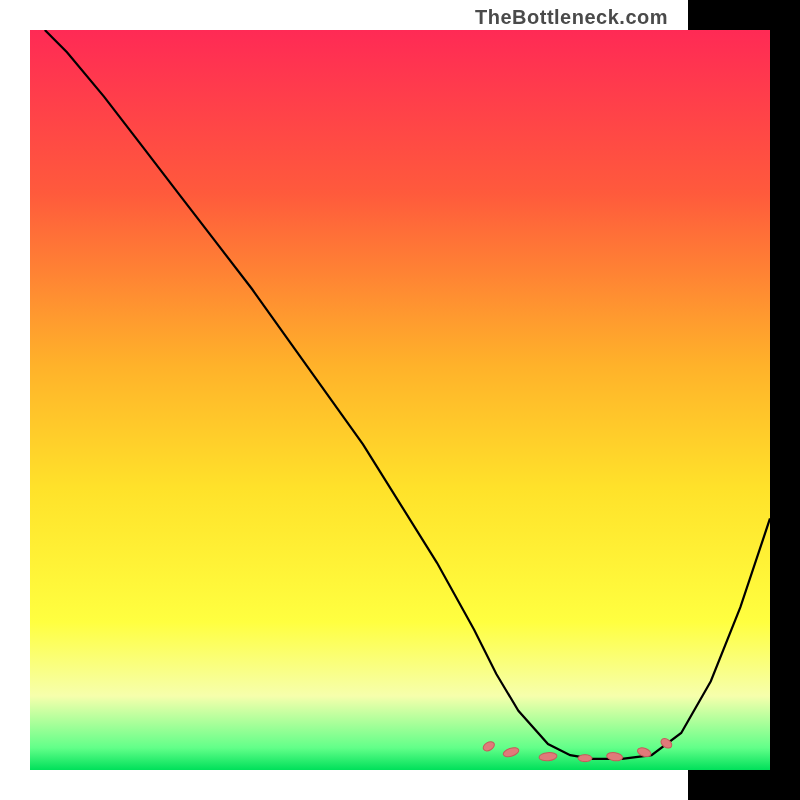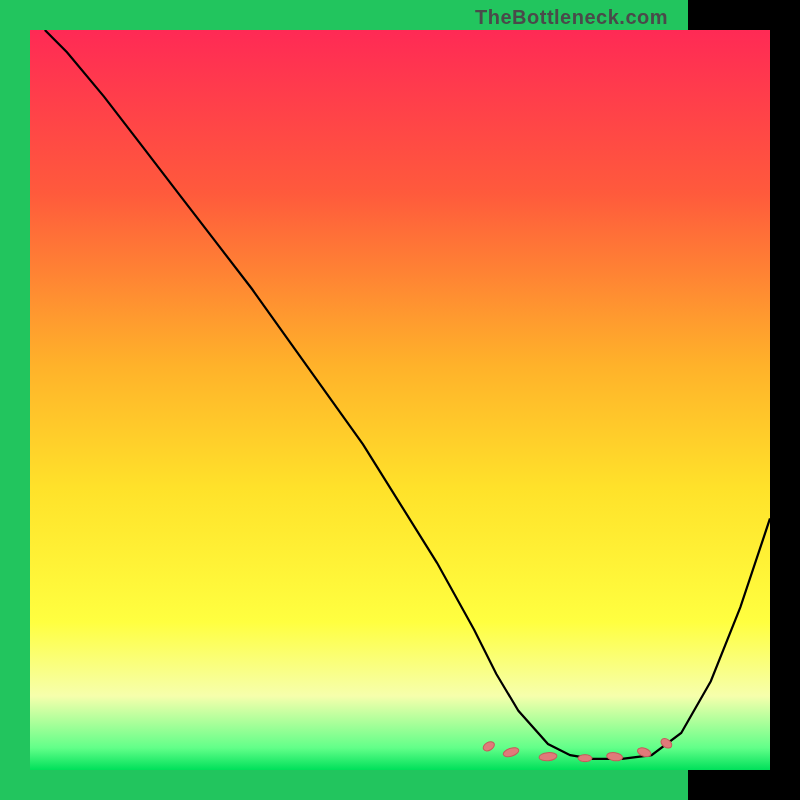--- a/index.html
+++ b/index.html
@@ -8,21 +8,21 @@
     width: 800px;
     height: 800px;
     background: #000;
     overflow: hidden;
     font-family: Arial, Helvetica, sans-serif;
   }
   .frame {
     position: relative;
     width: 688px;
     height: 800px;
-    background: #22c55e;
+    background: #ffffff;
   }
   .watermark {
     position: absolute;
     top: 6px;
     right: 20px;
     color: #4a4a4a;
     font-size: 20px;
     font-weight: 600;
     letter-spacing: 0.5px;
     z-index: 10;

